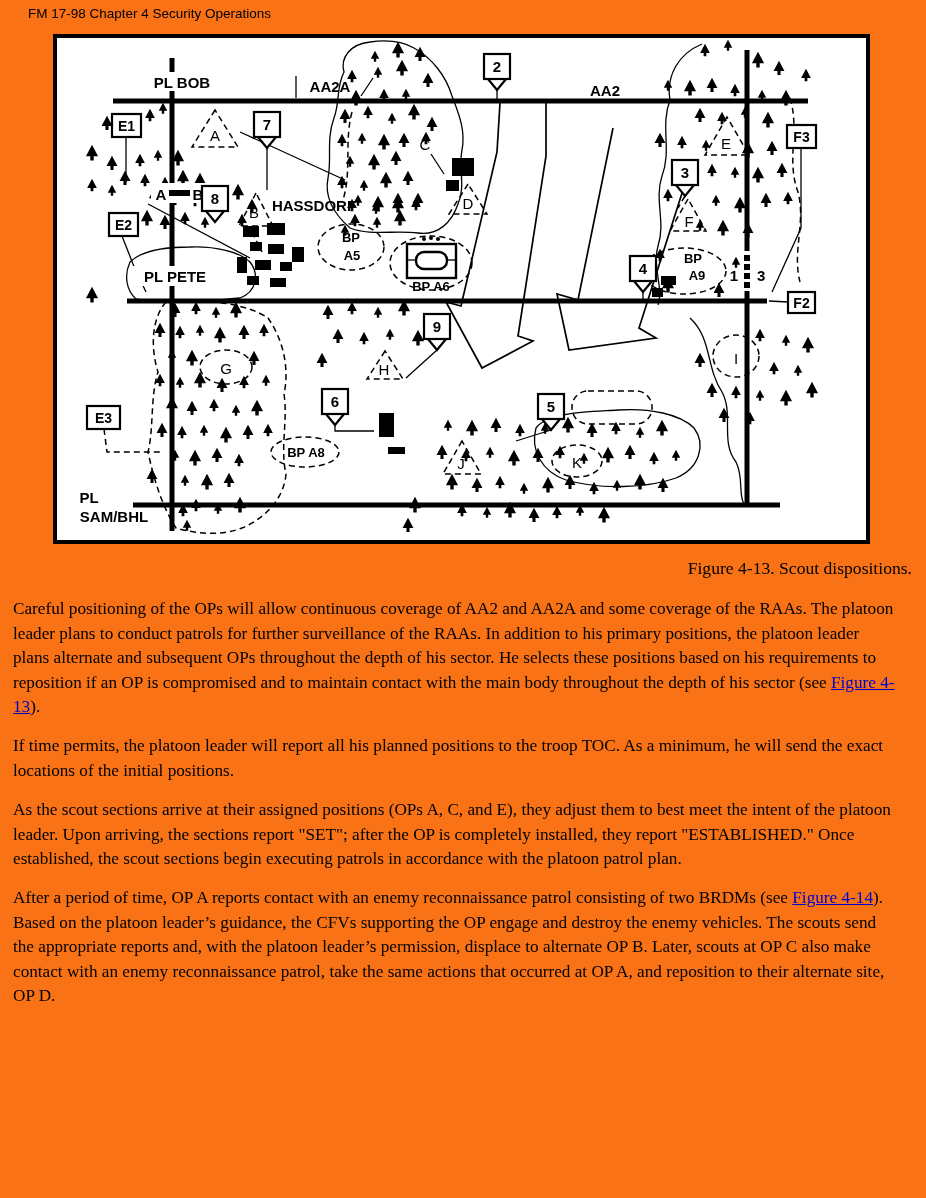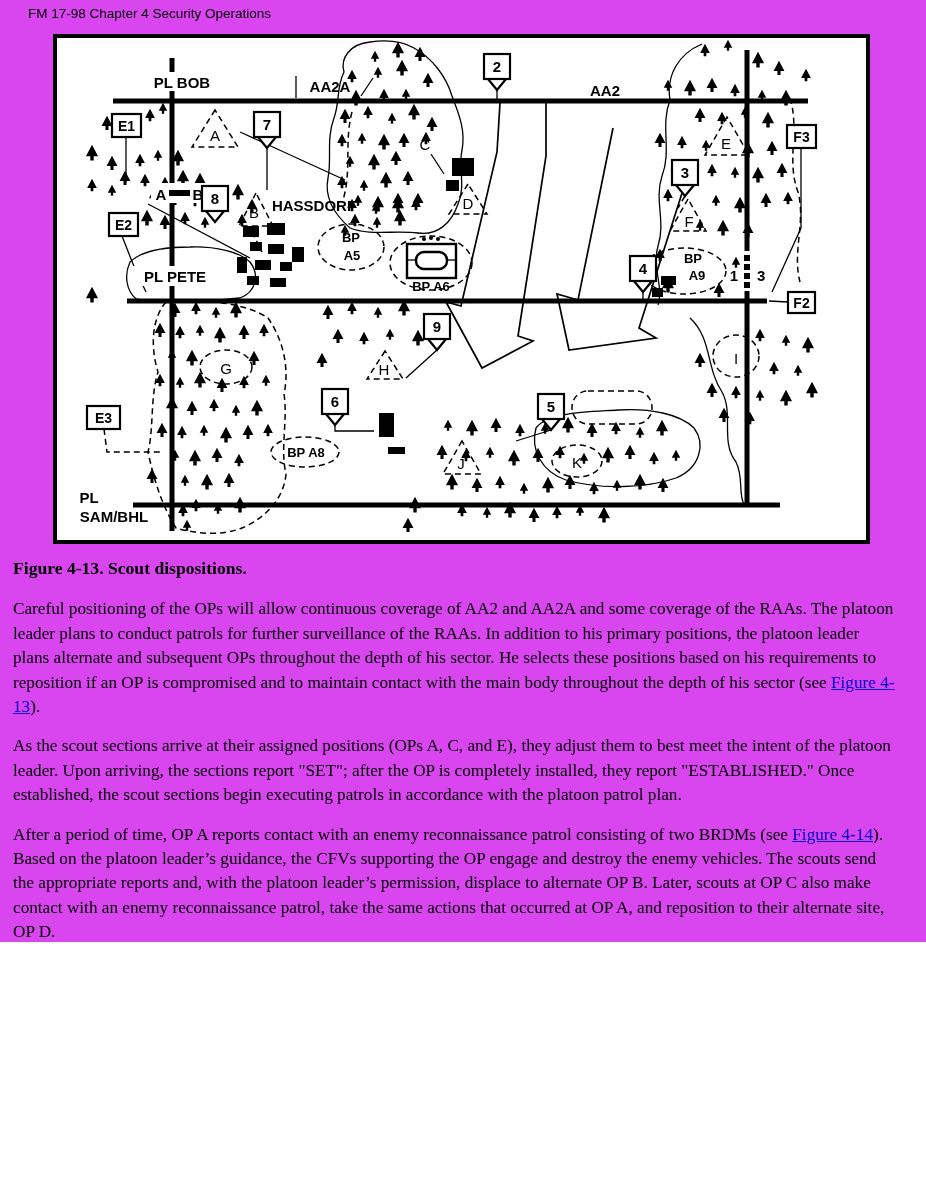--- a/index.html
+++ b/index.html
@@ -1,23 +1,23 @@
 <!DOCTYPE html>
 <html><head>
 <meta charset="utf-8">
 <style>
   html,body{margin:0;padding:0;background:#fff;}
-  .page{position:relative;width:926px;height:942px;background:#d946ef;color:#000;
+  .page{position:relative;width:926px;height:1198px;background:#f97316;color:#000;
         font-family:"Liberation Serif",serif;overflow:hidden;}
   .header{position:absolute;left:28px;top:6px;font-family:"Liberation Sans",sans-serif;
           font-size:13.5px;white-space:nowrap;}
   .map-wrap{position:absolute;left:52px;top:33px;width:820px;height:512px;}
   .map-wrap svg{display:block;}
   .body-text{position:absolute;left:13px;top:556px;width:899px;font-size:17.2px;line-height:24.4px;}
-  .caption{text-align:left;font-weight:bold;font-size:17.6px;margin-bottom:17px;}
+  .caption{text-align:right;font-weight:normal;font-size:17.6px;margin-bottom:17px;}
   .body-text p{margin:0 14px 15px 0;font-family:Liberation Serif, serif;}
   a.link{color:#0000cc;text-decoration:underline;cursor:pointer;}
   .pagenum{position:absolute;left:28px;top:1170px;font-family:"Liberation Sans",sans-serif;font-size:13.5px;margin-top:48px;}
   
   .road{stroke:#000;stroke-width:5;fill:none;}
   .thin{stroke:#000;stroke-width:1.3;fill:none;}
   .dash{stroke:#000;stroke-width:1.5;fill:none;stroke-dasharray:6 4;}
   .arrow{stroke:#000;stroke-width:1.7;fill:none;}
   .box{fill:#fff;stroke:#000;stroke-width:2.2;}
   .blk{fill:#000;stroke:none;}
@@ -446,18 +446,19 @@
           <rect class="blk" x="744" y="282" width="6" height="6"></rect>
         <text class="lblB" x="738" y="281" style="text-anchor:end">1</text>
         <text class="lblB" x="757" y="281" style="text-anchor:start">3</text>
       </g>
     </svg>
   </div>
 
   <div class="body-text">
     <div class="caption">Figure 4-13. Scout dispositions.</div>
     <p><span>Careful positioning of the OPs will allow continuous coverage of AA2 and AA2A and some coverage of the RAAs. The platoon leader plans to conduct patrols for further surveillance of the RAAs. In addition to his primary positions, the platoon leader plans alternate and subsequent OPs throughout the depth of his sector. He selects these positions based on his requirements to reposition if an OP is compromised and to maintain contact with the main body throughout the depth of his sector (see </span><a class="link" href="#">Figure 4-13</a><span>).</span></p>
+    <p>If time permits, the platoon leader will report all his planned positions to the troop TOC. As a minimum, he will send the exact locations of the initial positions.</p>
     <p>As the scout sections arrive at their assigned positions (OPs A, C, and E), they adjust them to best meet the intent of the platoon leader. Upon arriving, the sections report "SET"; after the OP is completely installed, they report "ESTABLISHED." Once established, the scout sections begin executing patrols in accordance with the platoon patrol plan.</p>
     <p><span>After a period of time, OP A reports contact with an enemy reconnaissance patrol consisting of two BRDMs (see </span><a class="link" href="#">Figure 4-14</a><span>). Based on the platoon leader’s guidance, the CFVs supporting the OP engage and destroy the enemy vehicles. The scouts send the appropriate reports and, with the platoon leader’s permission, displace to alternate OP B. Later, scouts at OP C also make contact with an enemy reconnaissance patrol, take the same actions that occurred at OP A, and reposition to their alternate site, OP D.</span></p>
   </div>
 
   <div class="pagenum">4-22</div>
 </div>
 
 </body></html>

